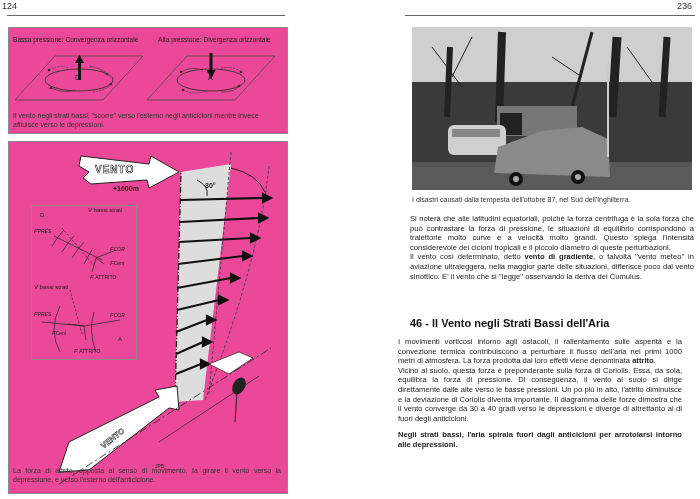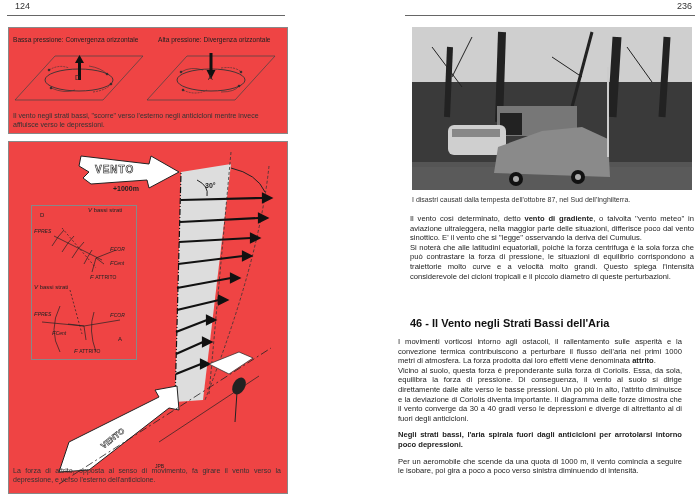--- a/index.html
+++ b/index.html
@@ -5,36 +5,36 @@
   html, body { margin:0; padding:0; }
   body {
     width:700px; height:499px; background:#fff; position:relative; overflow:hidden;
     font-family:"Liberation Sans", sans-serif; color:#222;
   }
   .page { position:absolute; top:0; height:499px; }
   #left { left:0; width:350px; }
   #right { left:350px; width:350px; }
   .pnum { position:absolute; top:1px; font-size:9px; color:#333; }
   .rule { position:absolute; top:15px; height:1px; background:#666; }
-  .box { position:absolute; border:1px solid #888; background:#ef4444; }
+  .box { position:absolute; border:1px solid #888; background:#ec4899; }
   .cap { position:absolute; font-size:7px; line-height:8.5px; color:#333; }
   .body-text { position:absolute; font-size:7.6px; line-height:9.6px; color:#222; text-align:justify; }
   .body-text p { margin:0; }
   .body-text b { font-weight:bold; }
   .heading { position:absolute; font-size:11px; font-weight:bold; color:#111; }
   .lbl { position:absolute; font-size:6px; color:#222; white-space:nowrap; }
   .lbl i { font-style:italic; }
   svg { position:absolute; overflow:visible; }
   .photo { position:absolute; background:#555; overflow:hidden; }
 </style>
 </head>
 <body>
 
 <div id="left" class="page">
-  <div class="pnum" style="left:15px;text-align:right;">124</div>
+  <div class="pnum" style="left:2px;text-align:right;">124</div>
   <div class="rule" style="left:7px; width:278px;"></div>
 
   <div class="box" style="left:8px; top:27px; width:278px; height:105px;">
     <div class="lbl" style="left:4px; top:8px; font-size:6.6px;">Bassa pressione: Convergenza orizzontale</div>
     <div class="lbl" style="left:149px; top:8px; font-size:6.6px;">Alta pressione: Divergenza orizzontale</div>
     <svg width="278" height="105" style="left:0;top:0;">
       <polygon points="6,72 46,28 134,28 94,72" fill="none" stroke="#444" stroke-width="0.7"></polygon>
       <ellipse cx="70" cy="52" rx="34" ry="11" fill="none" stroke="#333" stroke-width="0.9"></ellipse>
       <rect x="69" y="34" width="3" height="18" fill="#111"></rect>
       <polygon points="66,35 75,35 70.5,27" fill="#111"></polygon>
@@ -175,25 +175,24 @@
       <circle cx="104" cy="152" r="7" fill="#111"></circle>
         <circle cx="104" cy="152" r="3" fill="#aaa"></circle>
       <circle cx="166" cy="150" r="7" fill="#111"></circle>
         <circle cx="166" cy="150" r="3" fill="#aaa"></circle>
       <line x1="196" y1="40" x2="196" y2="130" stroke="#ccc" stroke-width="2"></line>
     </svg>
   </div>
   <div class="cap" style="left:62px; top:196px; width:280px;">I disastri causati dalla tempesta dell'ottobre 87, nel Sud dell'Inghilterra.</div>
 
   <div class="body-text" style="left:60px; top:214px; width:284px;">
+    <p>Si noterà che alle latitudini equatoriali, poichè la forza centrifuga è la sola forza che può contrastare la forza di pressione, le situazioni di equilibrio corrispondono a traiettorie molto curve e a velocità molto grandi. Questo spiega l'intensità considerevole dei cicloni tropicali e il piccolo diametro di queste perturbazioni.</p>
     <p><span>Il vento così determinato, detto </span><b>vento di gradiente</b><span>, o talvolta ''vento meteo'' in aviazione ultraleggera, nella maggior parte delle situazioni, differisce poco dal vento sinottico. E' il vento che si ''legge'' osservando la deriva dei Cumulus.</span></p>
-    <p>Si noterà che alle latitudini equatoriali, poichè la forza centrifuga è la sola forza che può contrastare la forza di pressione, le situazioni di equilibrio corrispondono a traiettorie molto curve e a velocità molto grandi. Questo spiega l'intensità considerevole dei cicloni tropicali e il piccolo diametro di queste perturbazioni.</p>
   </div>
 
   <div class="heading" style="left:60px; top:317px;">46 - Il Vento negli Strati Bassi dell'Aria</div>
 
   <div class="body-text" style="left:48px; top:337px; width:284px;">
     <p><span>I movimenti vorticosi intorno agli ostacoli, il rallentamento sulle asperità e la convezione termica contribuiscono a perturbare il flusso dell'aria nei primi 1000 metri di atmosfera. La forza prodotta dai loro effetti viene denominata </span><b>attrito</b><span>.</span></p>
     <p>Vicino al suolo, questa forza è preponderante sulla forza di Coriolis. Essa, da sola, equilibra la forza di pressione. Di conseguenza, il vento al suolo si dirige direttamente dalle alte verso le basse pressioni. Un pò più in alto, l'attrito diminuisce e la deviazione di Coriolis diventa importante. Il diagramma delle forze dimostra che il vento converge da 30 a 40 gradi verso le depressioni e diverge di altrettanto al di fuori degli anticicloni.</p>
-    <p style="margin-top:7px; font-weight:bold;">Negli strati bassi, l'aria spirala fuori dagli anticicloni per arrotolarsi intorno poco depressioni.</p>
-    <p style="margin-top:7px;">Per un aeromobile che scende da una quota di 1000 m, il vento comincia a seguire le isobare, poi gira a poco a poco verso sinistra diminuendo di intensità.</p>
+    <p style="margin-top:7px; font-weight:bold;">Negli strati bassi, l'aria spirala fuori dagli anticicloni per arrotolarsi intorno alle depressioni.</p>
   </div>
 </div>
 
 </body></html>

